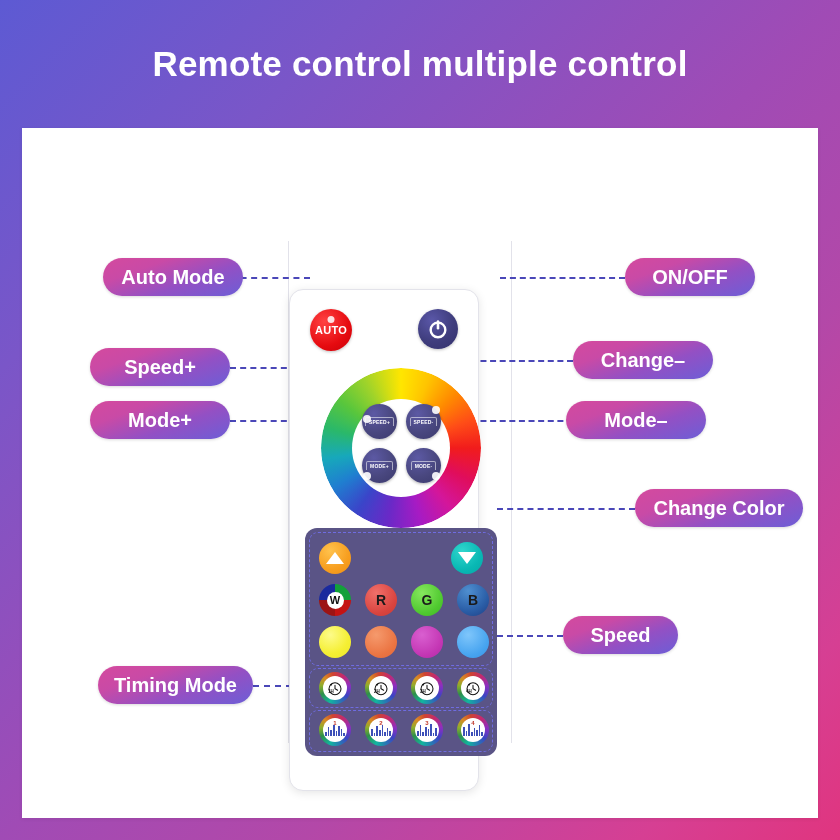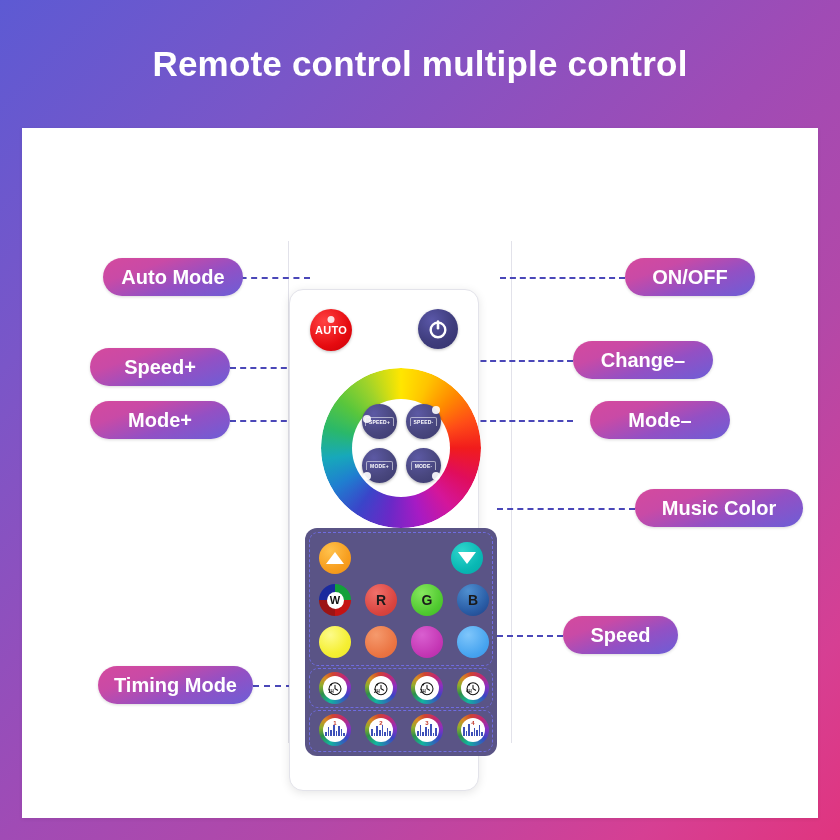--- a/index.html
+++ b/index.html
@@ -34,21 +34,21 @@
     box-shadow:0 1px 3px rgba(0,0,0,.15);
     white-space:nowrap; padding:0 18px;
   }
   .pill.p-auto   { left:103px;  top:258px; width:140px; }
   .pill.p-speedp { left:90px;  top:348px; width:140px; }
   .pill.p-modep  { left:90px;  top:401px; width:140px; }
   .pill.p-music  { left:98px;  top:666px; width:155px; }
 
   .pill.p-onoff  { left:625px; top:258px; width:130px; }
   .pill.p-speedm { left:573px; top:341px; width:140px; }
-  .pill.p-modem  { left:590px; top:401px; width:140px; }
+  .pill.p-modem  { left:566px; top:401px; width:140px; }
   .pill.p-change { left:635px; top:489px; width:168px; }
   .pill.p-timing { left:563px; top:616px; width:115px; }
 
   
   .dash{ position:absolute; border-top:2px dashed #4a47b8; height:0; }
   .vline{ position:absolute; width:1px; background:#e2e2ea; }
 
   
   .remote{
     position:absolute; left:289px; top:241px;
@@ -216,21 +216,21 @@
 <div class="dash" style="left:497px; top:635px; width:66px;"></div>
 
 <div class="pill p-auto">Auto Mode</div>
 <div class="pill p-speedp">Speed+</div>
 <div class="pill p-modep">Mode+</div>
 <div class="pill p-music">Timing Mode</div>
 
 <div class="pill p-onoff">ON/OFF</div>
 <div class="pill p-speedm">Change–</div>
 <div class="pill p-modem">Mode–</div>
-<div class="pill p-change">Music Color</div>
+<div class="pill p-change">Change Color</div>
 <div class="pill p-timing">Speed</div>
 
 <div class="remote">
 
   <div class="auto-btn">
     <span class="gloss"></span>
     <span>AUTO</span>
   </div>
 
   <div class="power-btn">

